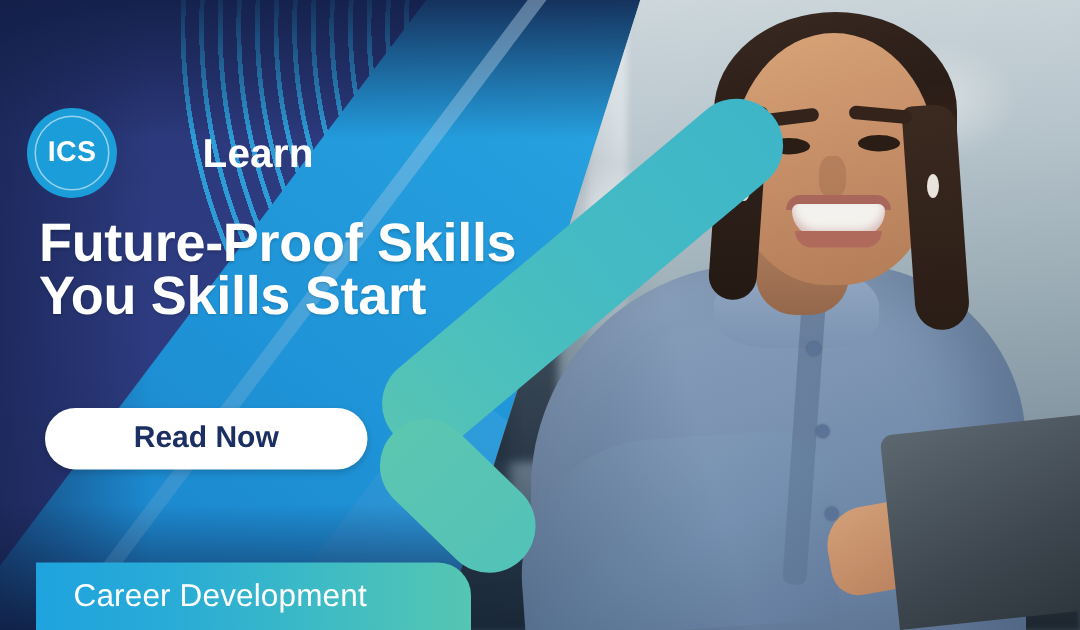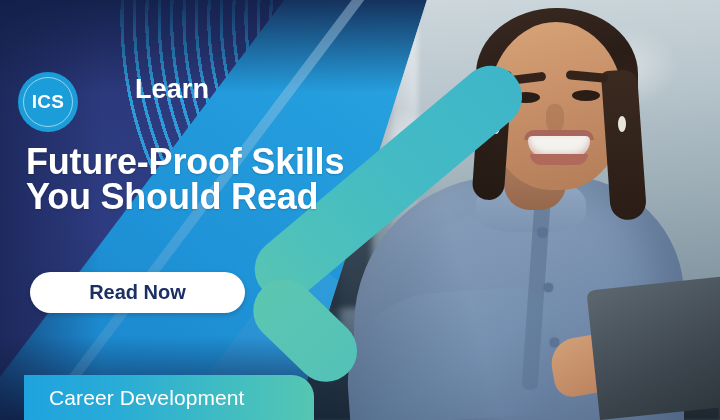--- a/index.html
+++ b/index.html
@@ -243,21 +243,21 @@
     position:absolute;
     left:262px;top:258px;
     width:120px;height:62px;
     background:linear-gradient(90deg,#5cc6b0 0%,#53c2b8 100%);
     border-radius:31px;
     transform:rotate(44deg);
     transform-origin:left center;
   }
 
   
-  .logo{position:absolute;left:20px;top:74px;display:flex;align-items:flex-start;gap:11px;}
+  .logo{position:absolute;left:20px;top:74px;display:flex;align-items:center;gap:11px;}
   .logo-mark{
     position:relative;width:56px;height:56px;border-radius:50%;
     background:#1b9dd9;
     box-shadow:0 0 0 2px #1b9dd9;
     display:flex;align-items:center;justify-content:center;
   }
   .logo-mark:before{
     content:"";position:absolute;inset:3px;border-radius:50%;
     border:1.6px solid rgba(255,255,255,.55);
   }
@@ -362,21 +362,21 @@
 
   <div class="logo">
     <div class="logo-mark">
       <span>ICS</span>
     </div>
     <div class="logo-word">Learn</div>
   </div>
 
   <div class="headline">
     <div>Future-Proof Skills</div>
-    <div>You Should Read</div>
+    <div>You Skills Start</div>
   </div>
 
   <div class="cta">Read Now</div>
 
   <div class="tagbar">
     <span>Career Development</span>
   </div>
 
 </div>
 

